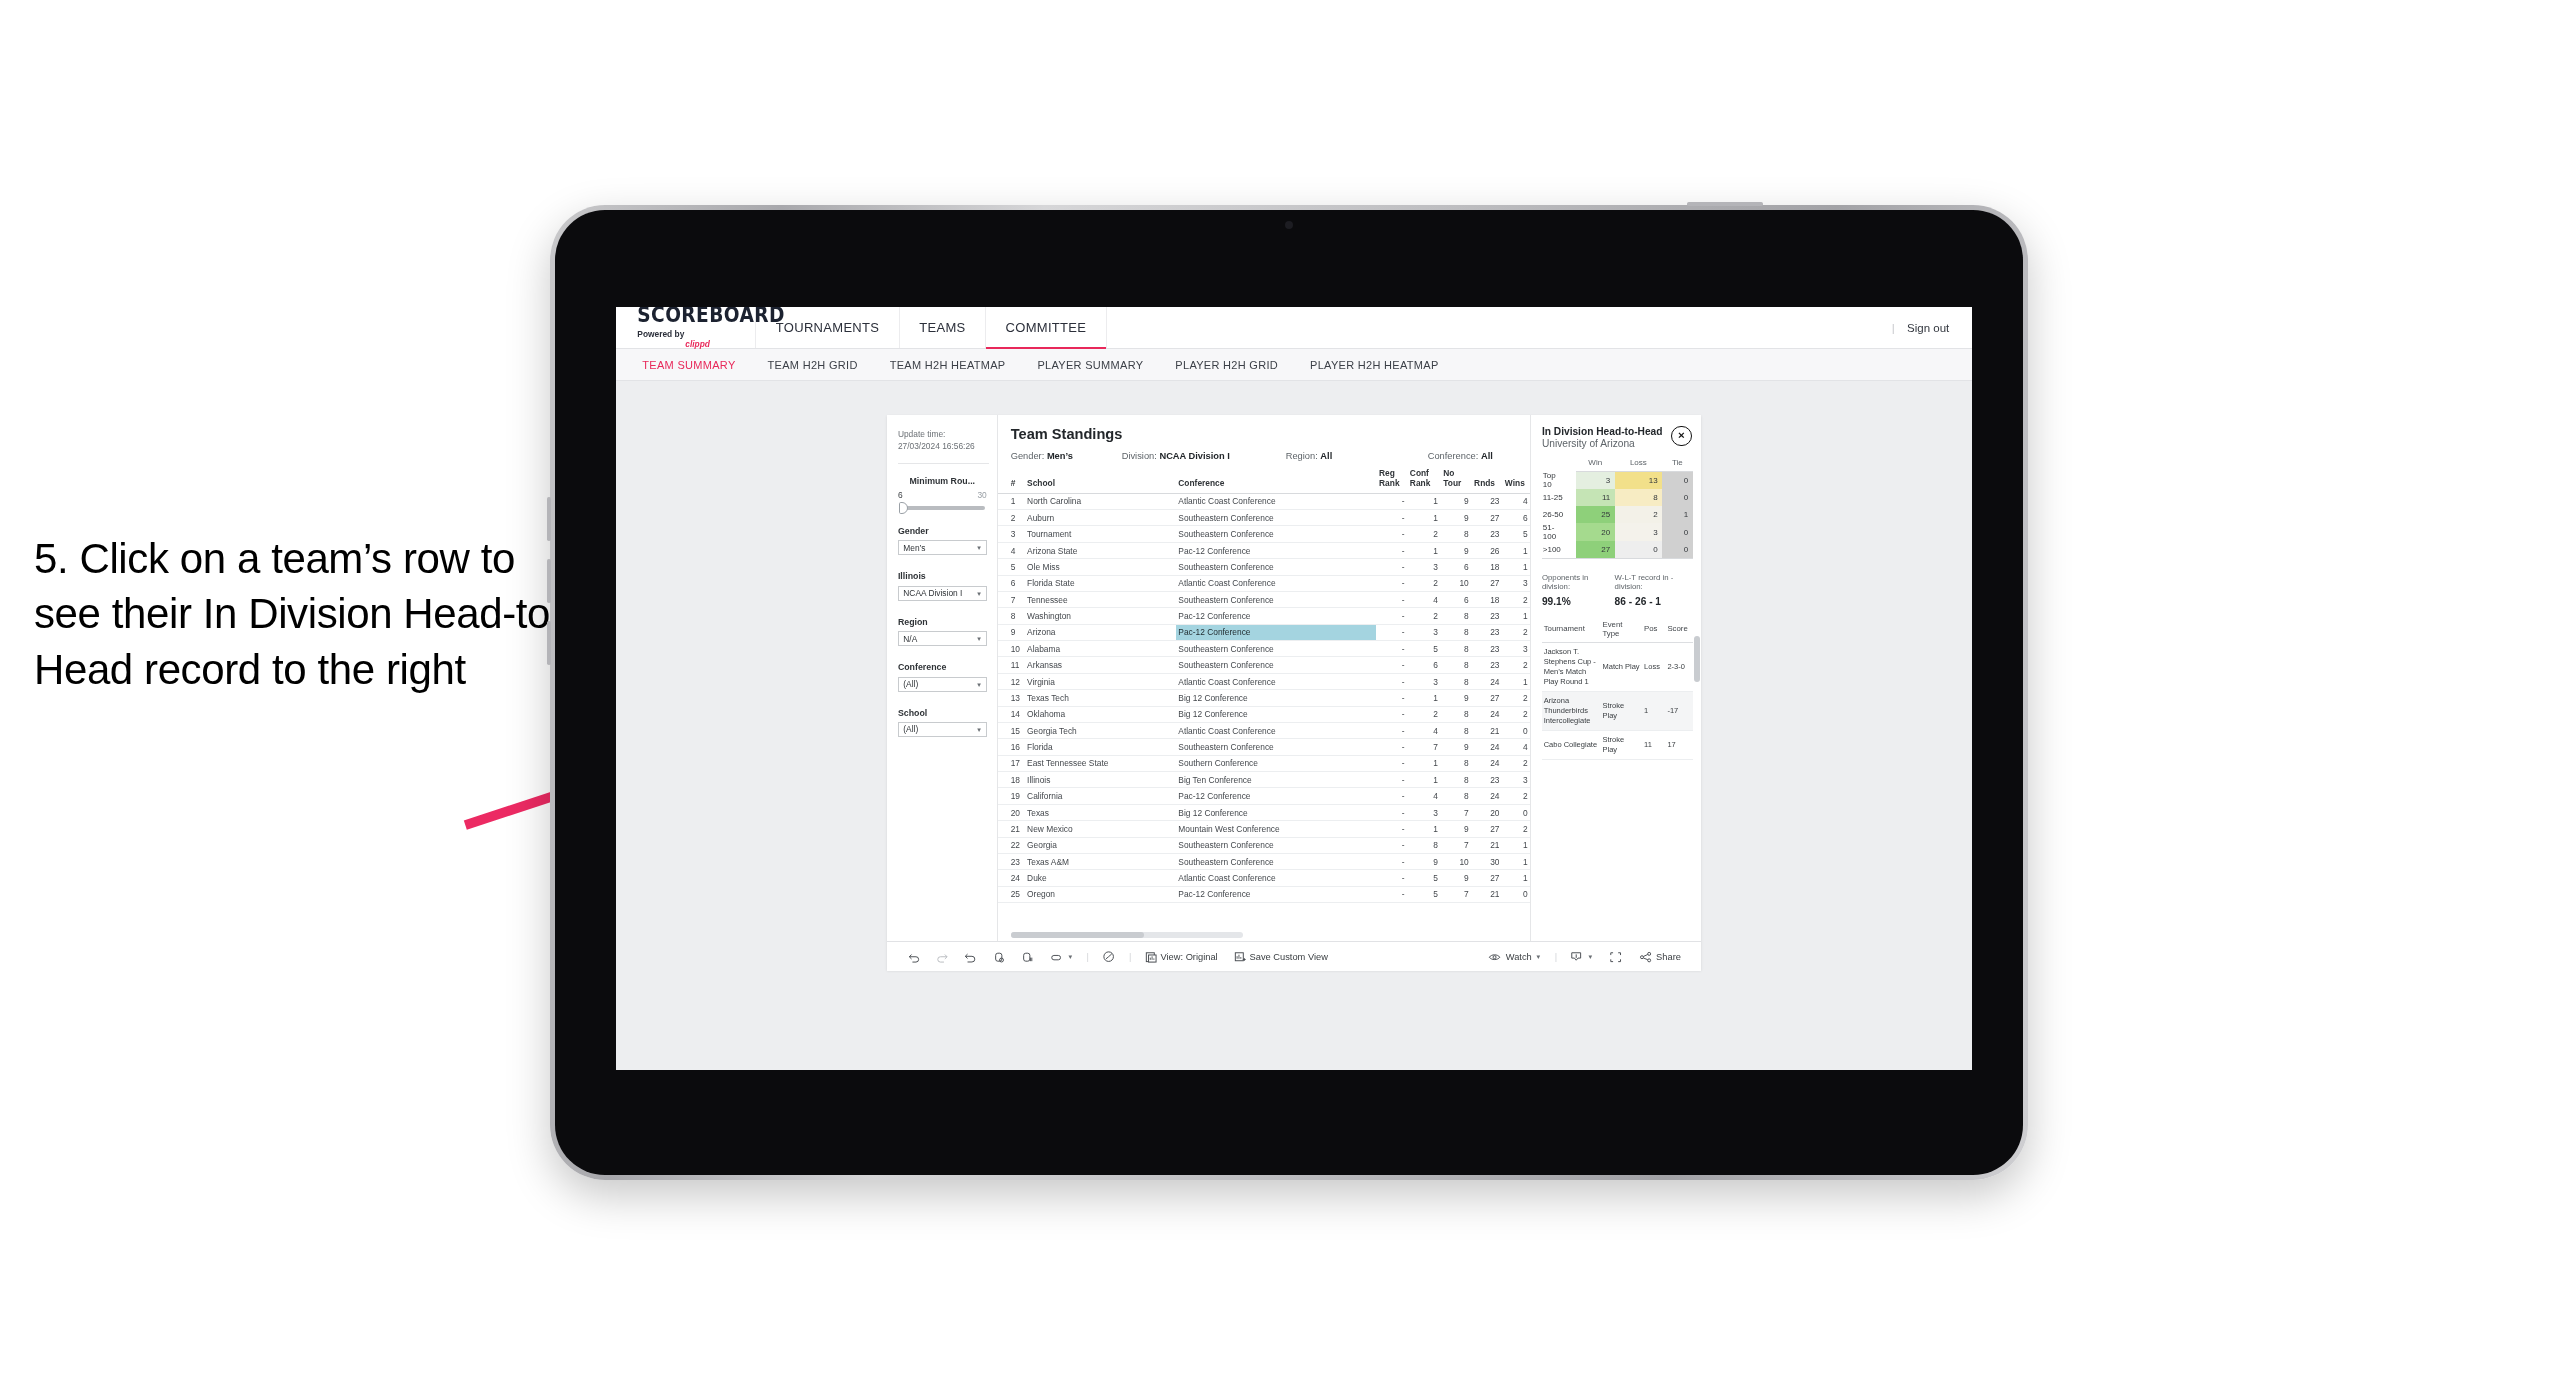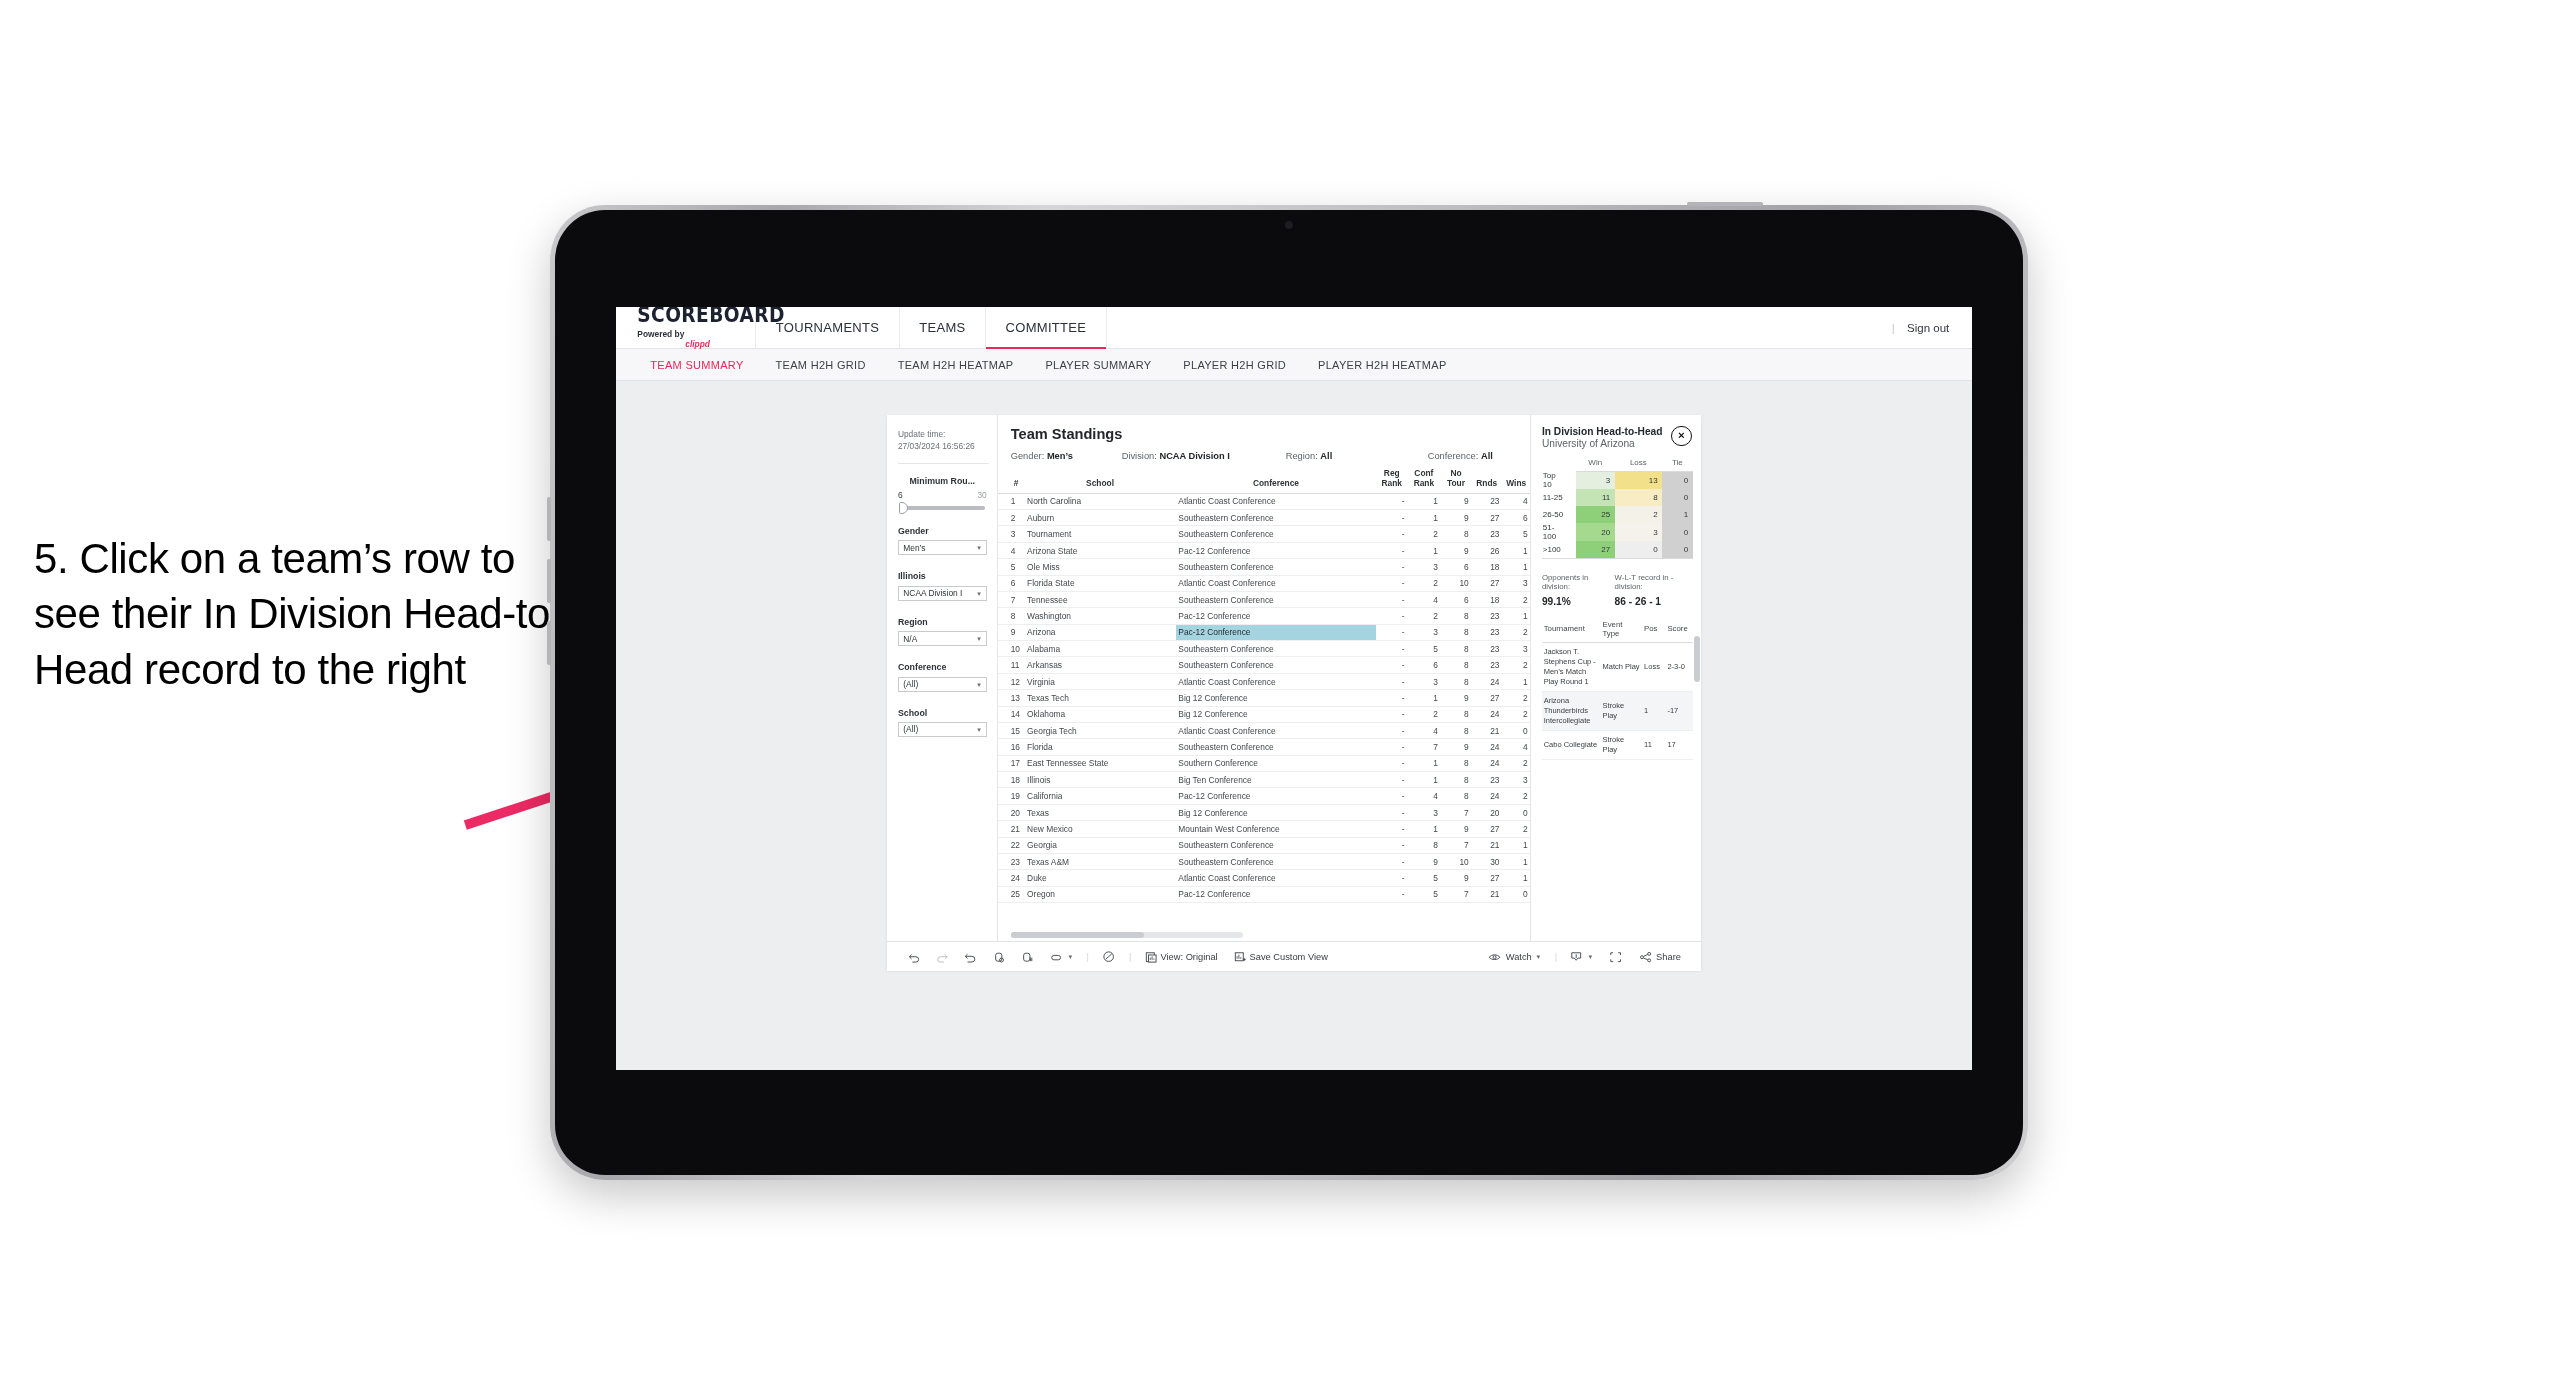--- a/index.html
+++ b/index.html
@@ -98,21 +98,21 @@
     margin-left: auto; display:flex; align-items:center; gap: 12.4px;
     padding-right: 23px; font-size: 11.5px; color:#33373f;
   }
   .vline { color:#c6c8cc; }
 
   
   .subnav {
     height: 32px; background: #f7f7f9;
     display:flex; align-items:center; gap: 0px;
     border-bottom: 0.9px solid #e2e3e6;
-    padding-left: 18px;
+    padding-left: 10px;
   }
   .subitem {
     font-size: 11px; color: #3b3f47; letter-spacing:0.3px;
     padding: 0 16px; cursor: pointer;
   }
   .subitem.active { color: #e8285a; }
 
   
   .workbook {
     position: absolute; left: 271px; top: 108px;
@@ -151,21 +151,21 @@
   .st-title { font-size:14.6px; font-weight:700; color:#23272b; }
   .st-filters { display:flex; font-size:9.3px; color:#5d6368; margin-top:8.8px; }
   .st-filters > div { }
   .st-filters b { color:#23272b; font-weight:700; }
   .f-gender  { width: 111px; }
   .f-div     { width: 164px; }
   .f-region  { width: 142px; }
 
   table.grid { width:100%; border-collapse: collapse; font-size:8.4px; color:#44484d; table-layout:fixed; }
   table.grid th {
-    font-weight:700; color:#2f3337; text-align:center; font-size:8.4px;
+    font-weight:700; color:#2f3337; text-align:left; font-size:8.4px;
     padding: 1.8px 2.7px 4.4px 2.7px; vertical-align: bottom;
     border-bottom: 0.9px solid #d8dadd; line-height:1.12;
   }
   table.grid td { padding: 2.7px 2.7px; border-bottom: 0.9px solid #eceef0; white-space:nowrap; overflow:hidden; }
   .c-num { width: 19.5px; padding-left:12.4px !important; }
   .c-school { width: 113px; }
   .c-conf { width: 150px; }
   .c-r { text-align:right; }
   .w-reg{width:23px;} .w-conf{width:25px;} .w-no{width:23px;} .w-rnds{width:23px;} .w-wins{width:21px;margin-left:24px;}
   tr.sel td.c-conf { background:#a4d4e0; color:#1f2a2e; }

